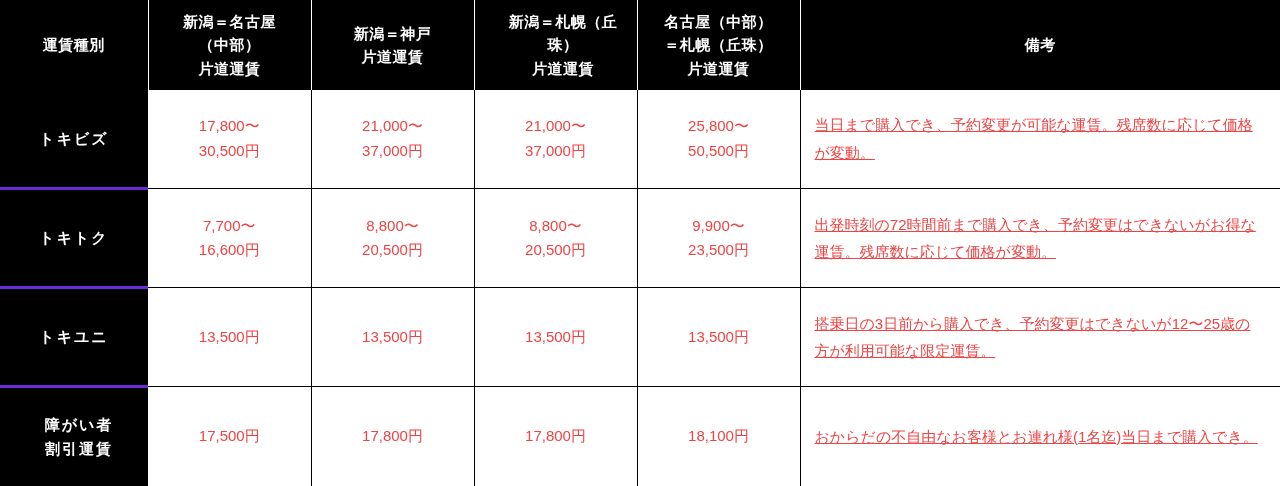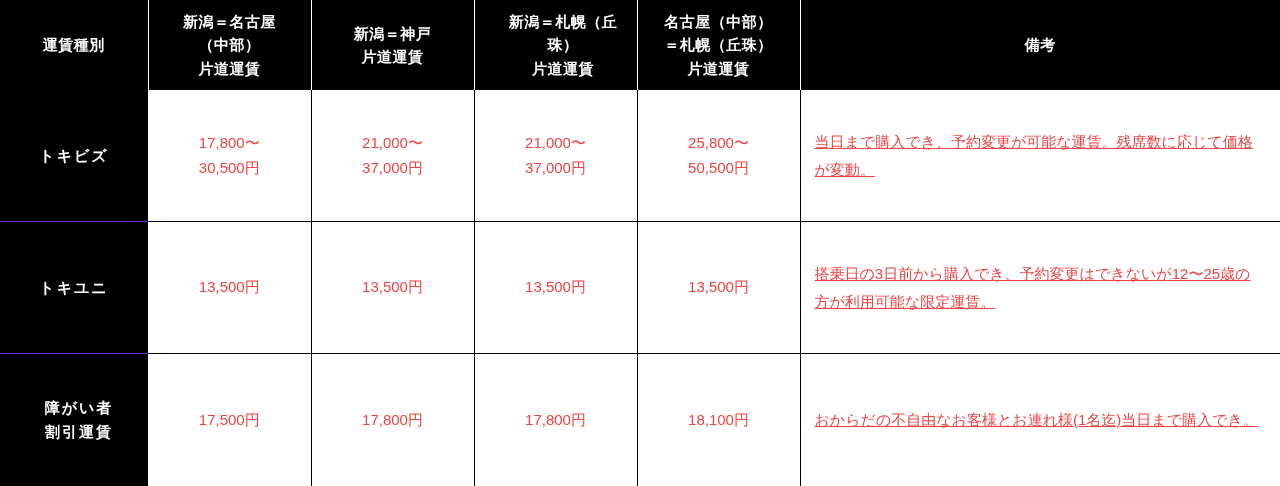--- a/index.html
+++ b/index.html
@@ -61,21 +61,21 @@
   }
   tbody th.rowhead {
     background: #000000;
     color: #ffffff;
     font-size: 15px;
     font-weight: bold;
     line-height: 1.6;
     text-align: center;
     vertical-align: middle;
     border: none;
-    border-bottom: 1px solid #6d28d9;
+    border-bottom: 3px solid #6d28d9;
     letter-spacing: 2px;
     padding: 4px 6px;
   }
   tbody tr:last-child th.rowhead {
     border-bottom: none;
   }
   tbody td {
     background: #ffffff;
     color: #ef4444;
     font-size: 15px;
@@ -137,20 +137,32 @@
 30,500円</td>
       <td class="fare" style="white-space: pre-line;">21,000〜
 37,000円</td>
       <td class="fare" style="white-space: pre-line;">21,000〜
 37,000円</td>
       <td class="fare" style="white-space: pre-line;">25,800〜
 50,500円</td>
       <td class="note">当日まで購入でき、予約変更が可能な運賃。残席数に応じて価格が変動。</td>
     </tr>
     <tr>
+      <th class="rowhead">トキトク</th>
+      <td class="fare" style="white-space: pre-line;">7,700〜
+16,600円</td>
+      <td class="fare" style="white-space: pre-line;">8,800〜
+20,500円</td>
+      <td class="fare" style="white-space: pre-line;">8,800〜
+20,500円</td>
+      <td class="fare" style="white-space: pre-line;">9,900〜
+23,500円</td>
+      <td class="note">出発時刻の72時間前まで購入でき、予約変更はできないがお得な運賃。残席数に応じて価格が変動。</td>
+    </tr>
+    <tr>
       <th class="rowhead">トキユニ</th>
       <td class="fare">13,500円</td>
       <td class="fare">13,500円</td>
       <td class="fare">13,500円</td>
       <td class="fare">13,500円</td>
       <td class="note">搭乗日の3日前から購入でき、予約変更はできないが12〜25歳の方が利用可能な限定運賃。</td>
     </tr>
     <tr>
       <th class="rowhead" style="white-space: pre-line; padding-left: 16px;">障がい者
 割引運賃</th>

